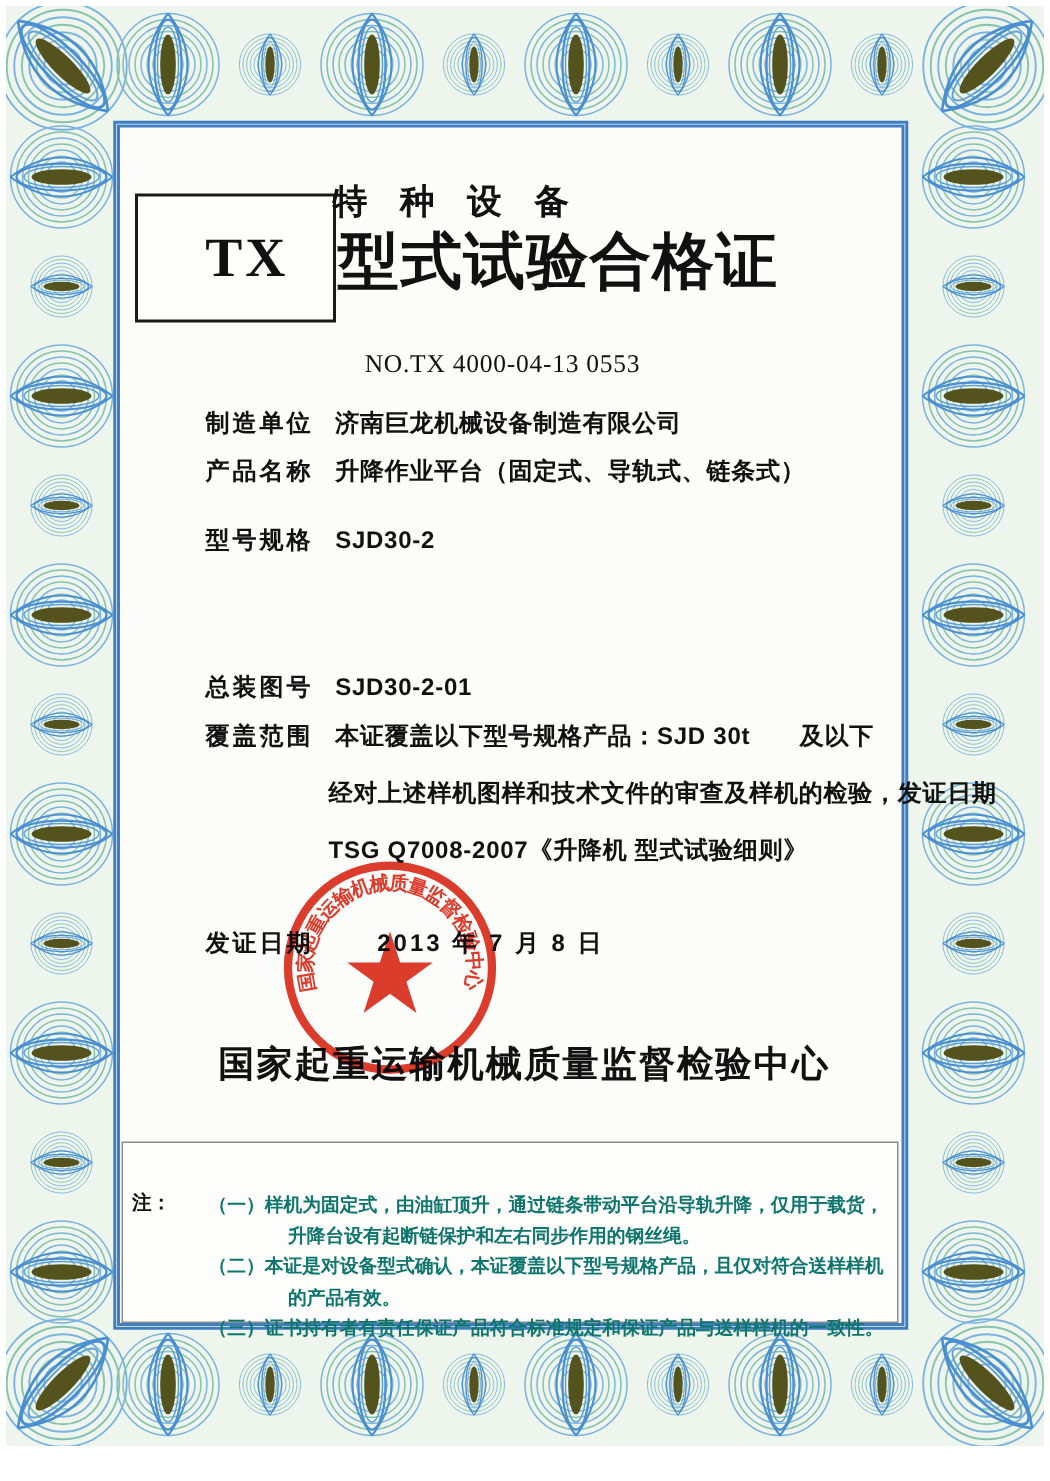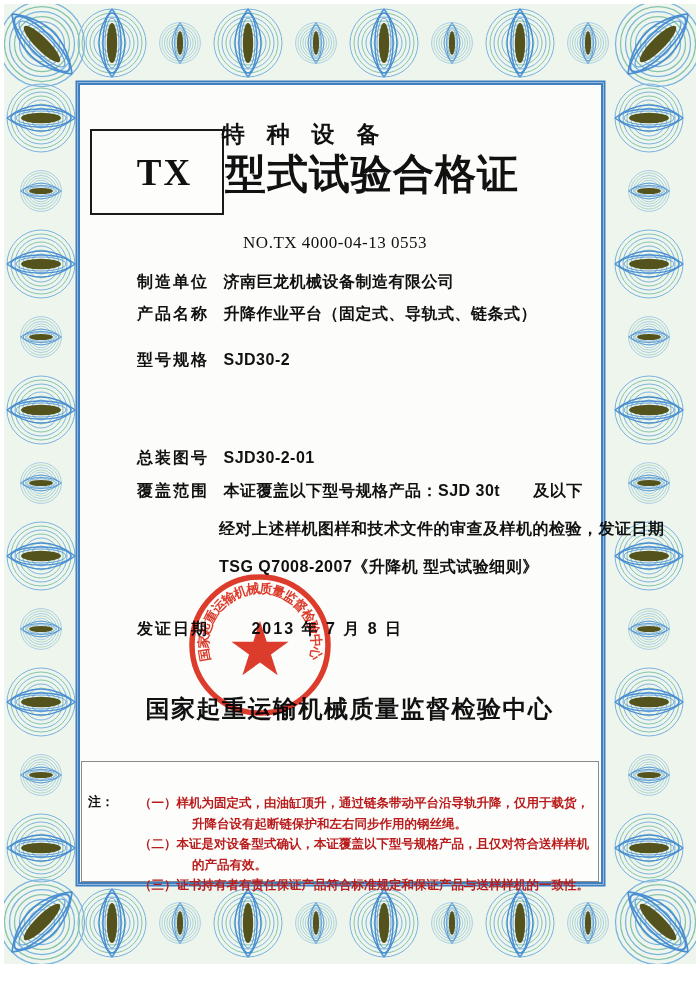--- a/index.html
+++ b/index.html
@@ -42,21 +42,21 @@
   .authority{
     position:absolute;left:0;top:608px;width:525px;text-align:center;padding-left:14px;
     box-sizing:border-box;font-size:24px;font-weight:bold;letter-spacing:1.5px;white-space:nowrap;
   }
   .notes-box{
     position:absolute;left:1px;top:676px;width:518px;height:121px;
     border:1px solid #8b8b8b;box-sizing:border-box;background:#fdfdfb;
     display:flex;align-items:flex-start;padding:31px 8px 0 6px;
   }
   .note-label{flex:0 0 51px;font-size:13px;font-weight:bold;}
-  .note-list{flex:1;font-size:12.5px;font-weight:bold;line-height:20.5px;color:#b91c1c;}
+  .note-list{flex:1;font-size:12.5px;font-weight:bold;line-height:20.5px;color:#0f766e;}
   .note{padding-left:53px;text-indent:-53px;}
   .stamp{
     position:absolute;left:105px;top:485px;width:150px;height:150px;
     z-index:3;opacity:0.92;mix-blend-mode:multiply;pointer-events:none;
   }
 </style>
 </head>
 <body>
 
 <div class="page">

